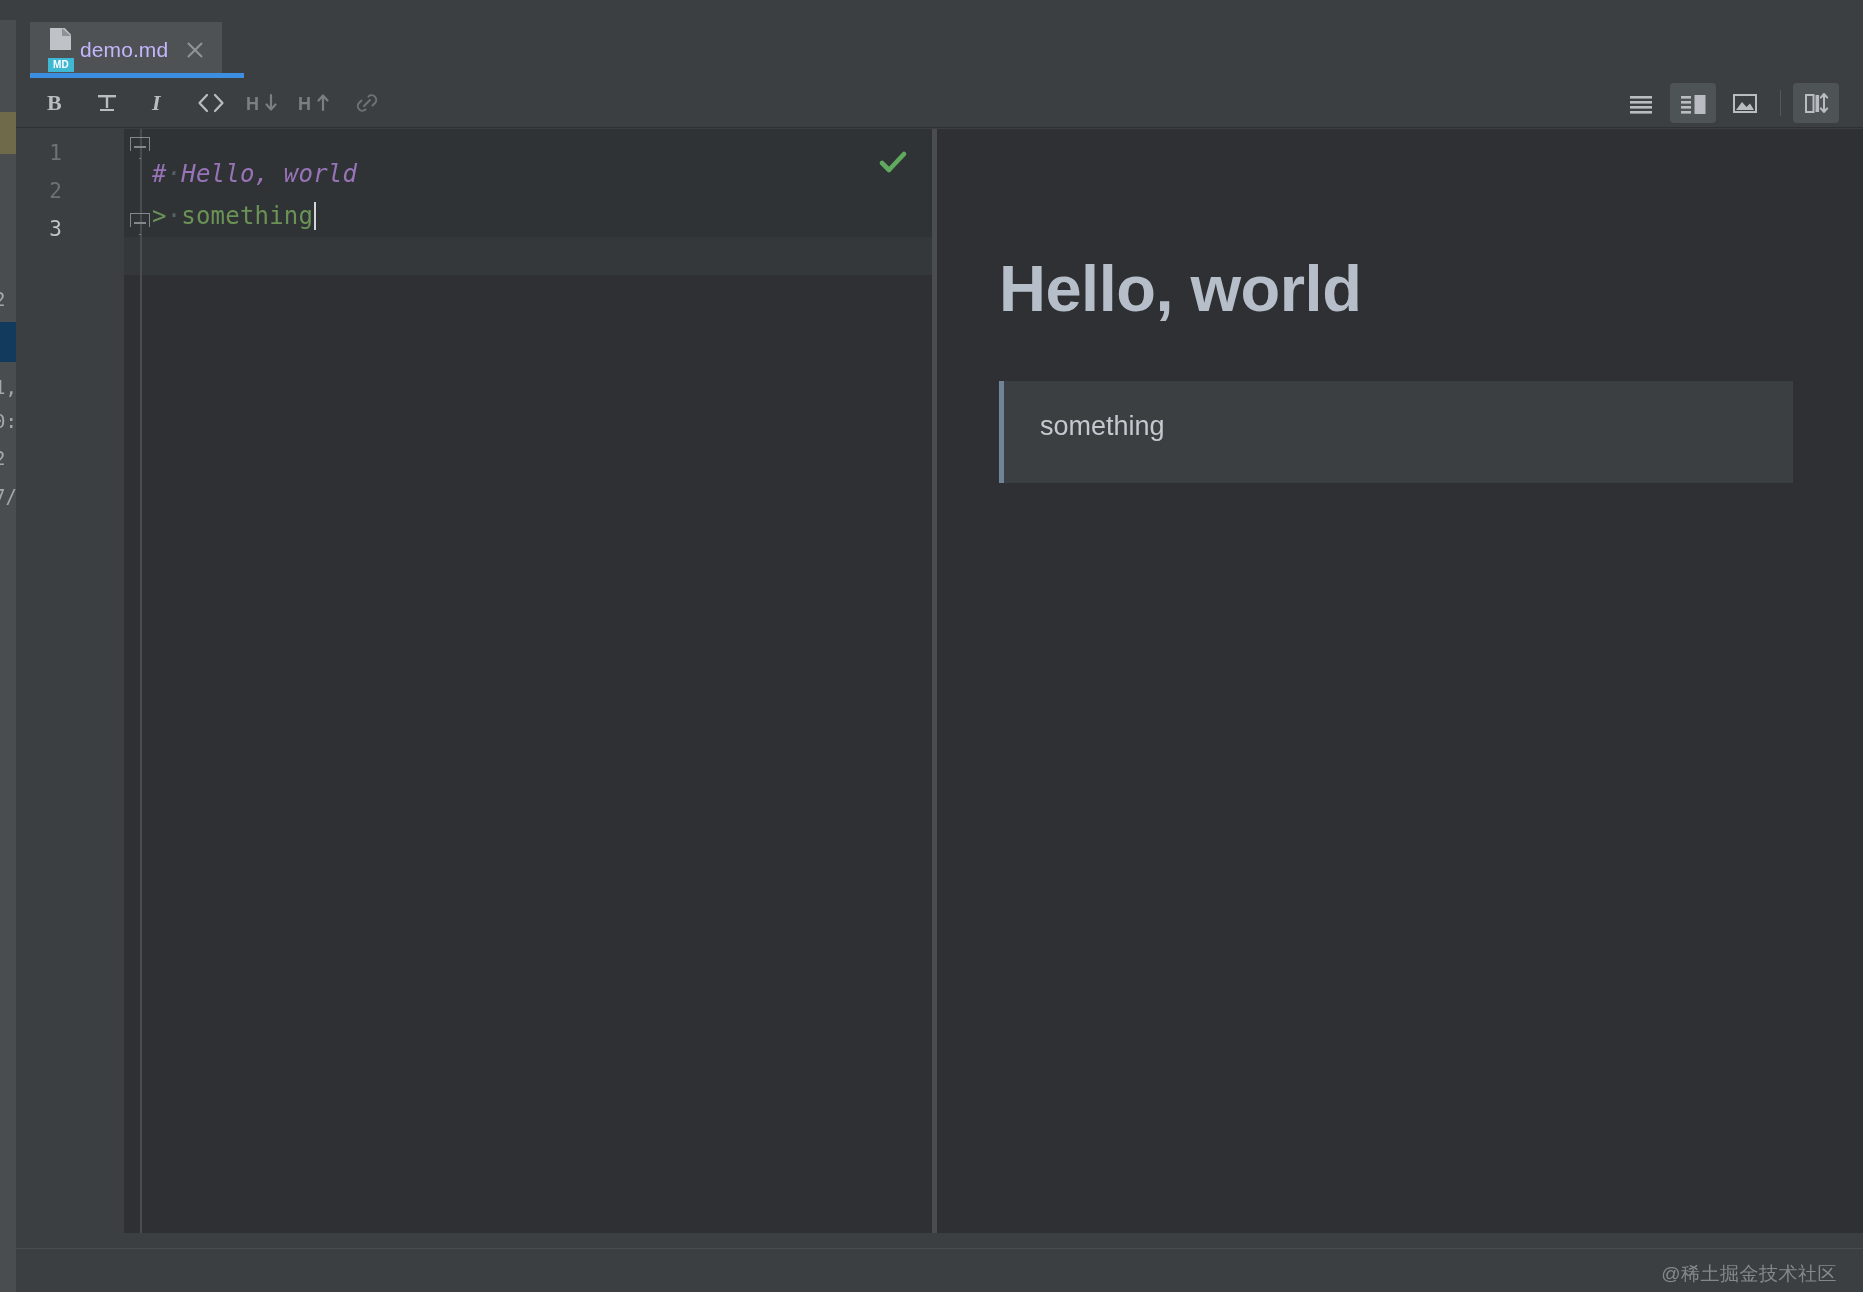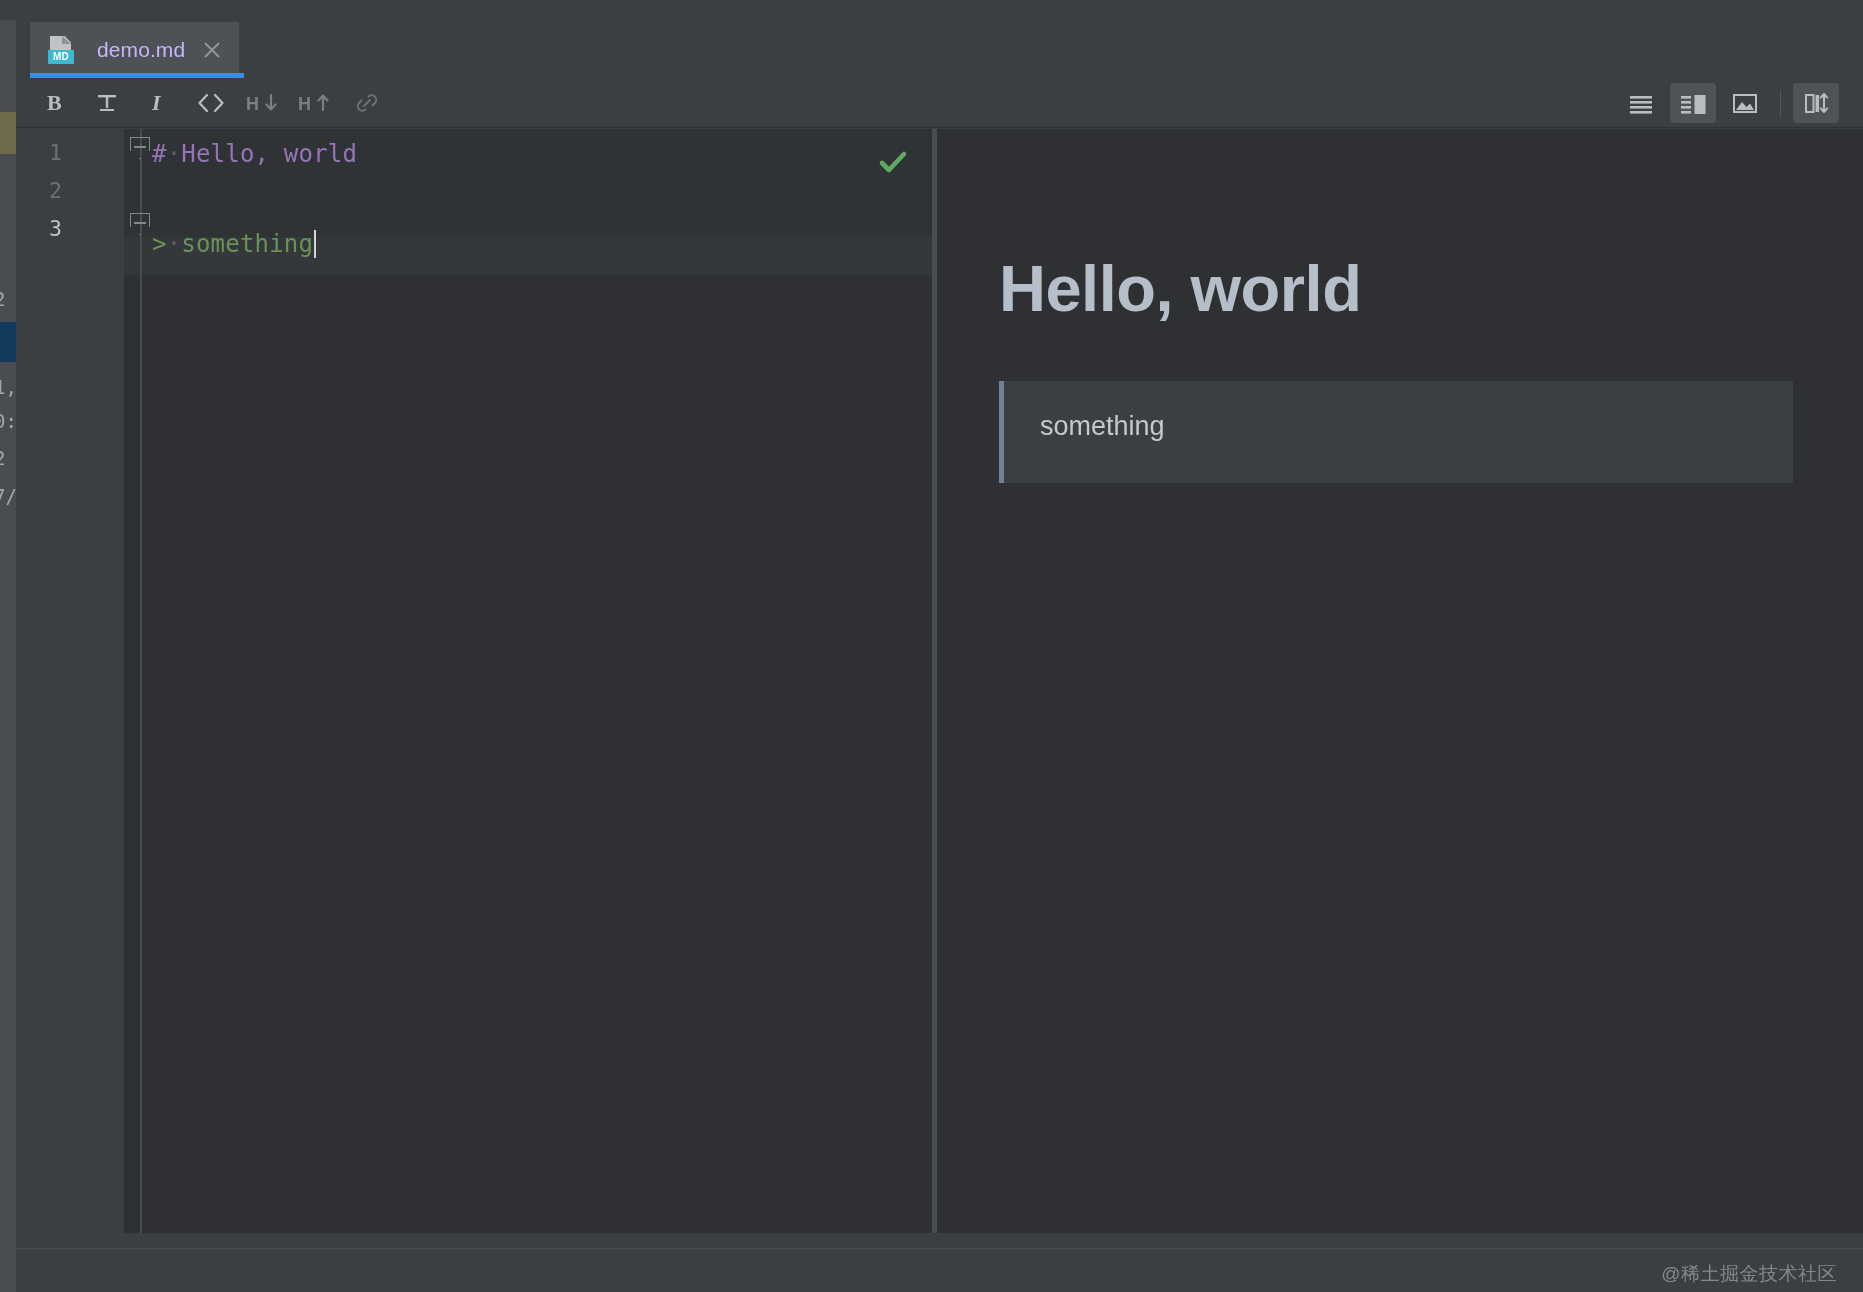--- a/index.html
+++ b/index.html
@@ -87,22 +87,22 @@
   .tab-underline {
     position: absolute;
     left: 14px;
     top: 73px;
     width: 214px;
     height: 5px;
     background: #3b8ee0;
   }
   .md-icon {
     position: relative;
-    width: 26px; height: 28px;
-    margin-right: 23px;
+    width: 26px; height: 44px;
+    margin-right: 6px;
     flex: none;
   }
   .md-icon .sheet {
     position: absolute;
     left: 2px; top: 0;
     width: 21px; height: 22px;
     background: #bfc3c7;
     clip-path: polygon(0 0, 70% 0, 100% 30%, 100% 100%, 0 100%);
   }
   .md-icon .fold {
@@ -262,20 +262,22 @@
   .code-line {
     position: absolute;
     left: 136px;
     font-family: "DejaVu Sans Mono", monospace;
     font-size: 24px;
     white-space: pre;
     letter-spacing: .2px;
   }
   .code-line.heading {
     color: #9873b8;
+    font-style: italic;
+    margin-top: 20px;
   }
   .code-line.quote { color: #6a9355; }
   .ws { color: #5a5f63; }
   .caret {
     display: inline-block;
     width: 2px;
     height: 28px;
     background: #d2d6d9;
     vertical-align: -6px;
     margin-left: 1px;
@@ -537,21 +539,21 @@
         <span class="minus"></span>
     </div>
     <div class="fold-mark" style="top:84px">
       <span class="body"></span>
         <span class="tip"></span>
         <span class="minus"></span>
     </div>
 
     <div class="code-line heading" style="top:11px">#<span class="ws">·</span><span>Hello, world</span></div>
 
-    <div class="code-line quote" style="top:101px">&gt;<span class="ws">·</span><span>something</span><span class="caret"></span></div>
+    <div class="code-line quote" style="top:73px">&gt;<span class="ws">·</span><span>something</span><span class="caret"></span></div>
 
     <span class="ok-check">
       <svg width="30" height="30" viewBox="0 0 30 30">
         <path d="M4 16 L11 23 L26 7" stroke="#5faa5f" stroke-width="4.6" fill="none" stroke-linecap="round" stroke-linejoin="round"></path>
       </svg>
     </span>
   </div>
 
   <div class="split-divider"></div>
 

